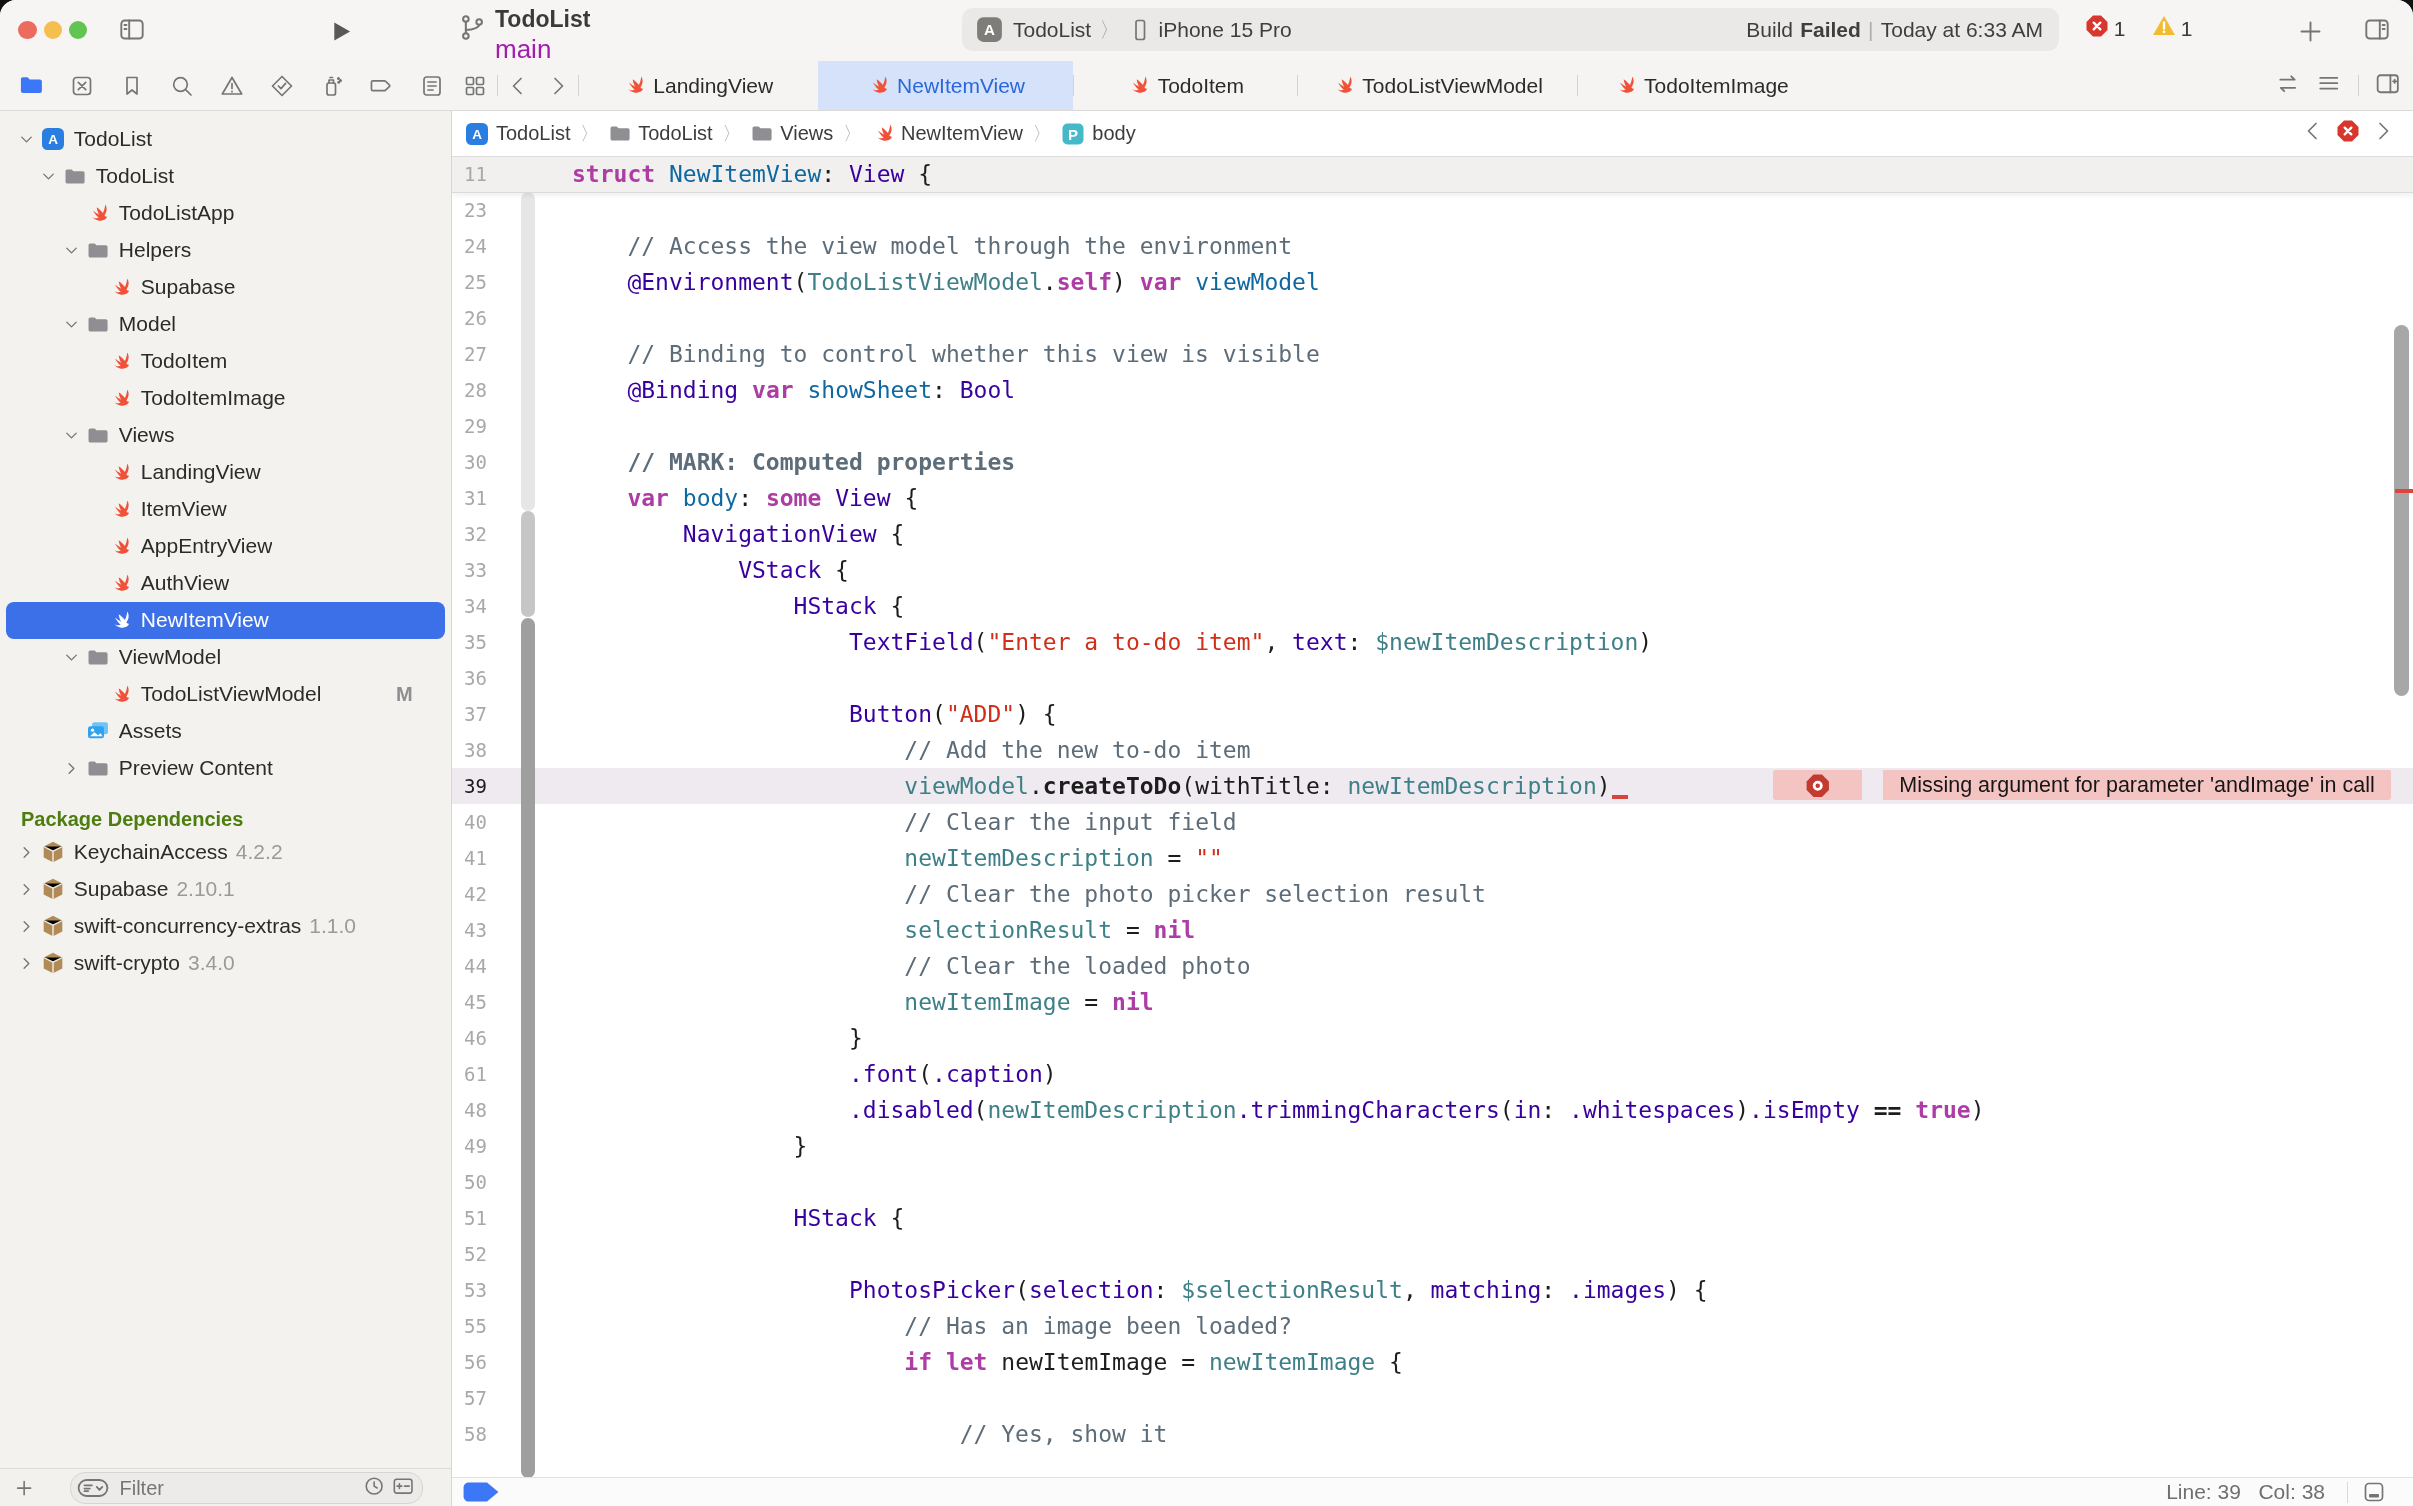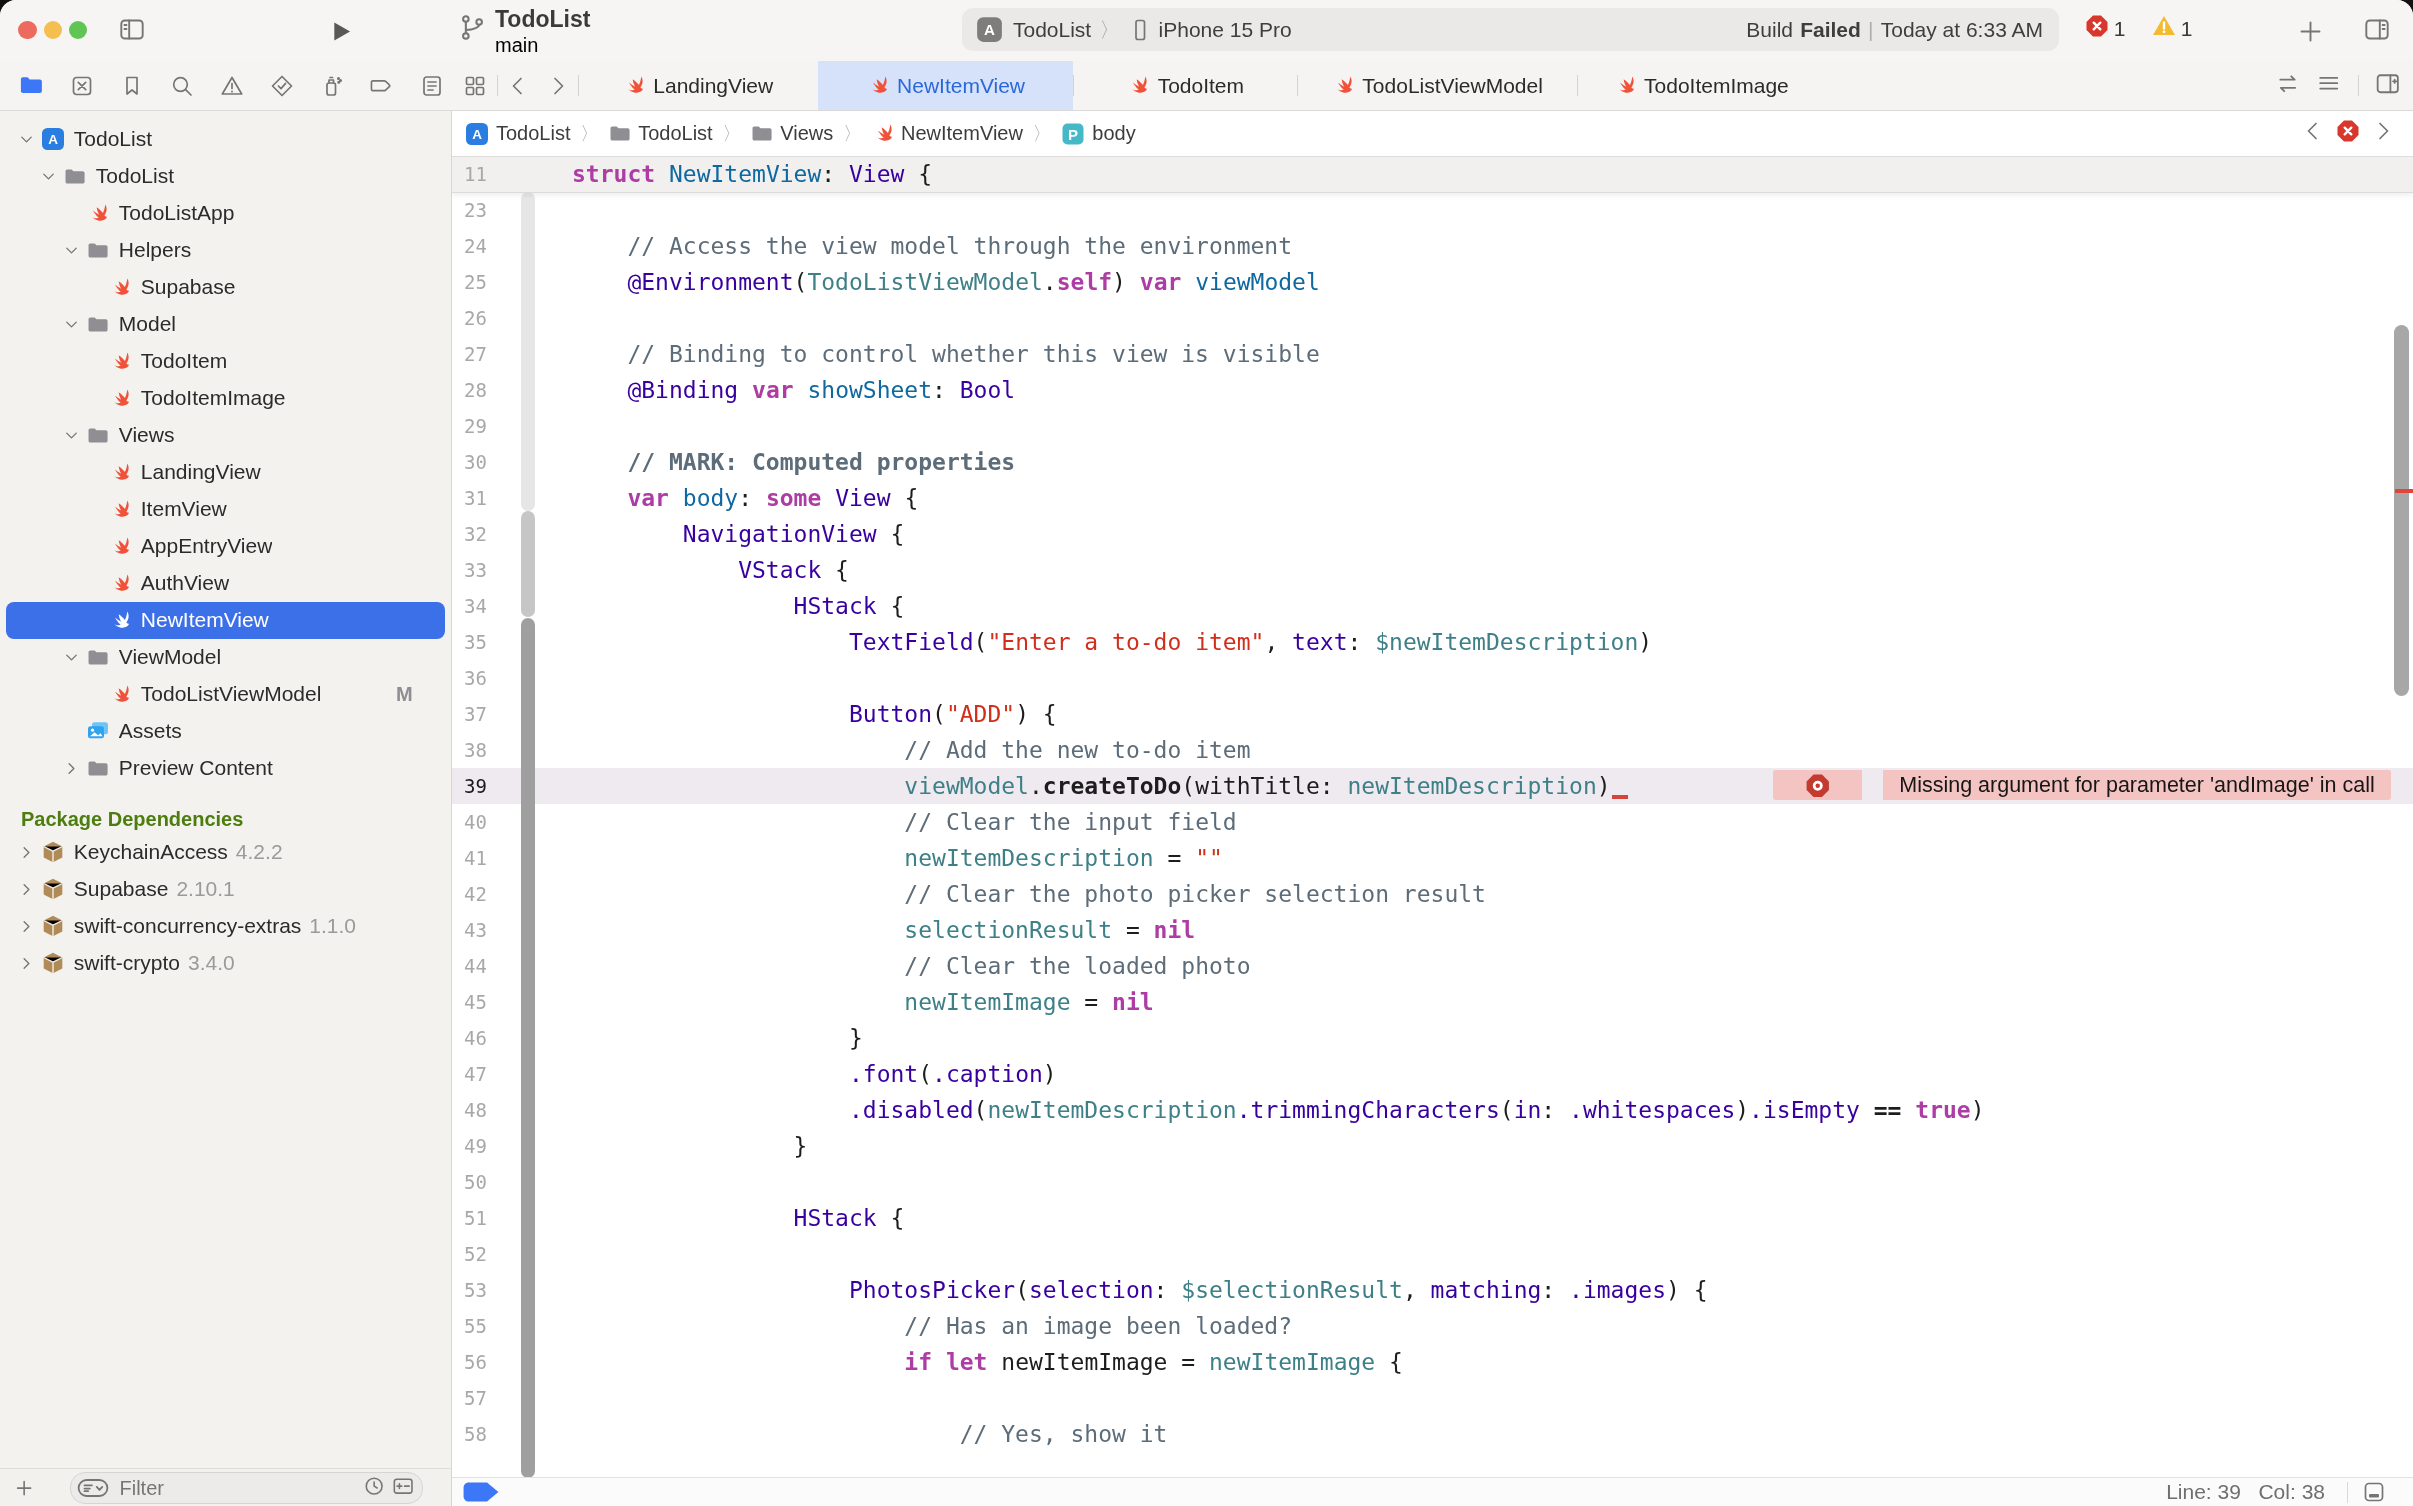--- a/index.html
+++ b/index.html
@@ -3,21 +3,21 @@
 <meta charset="utf-8">
 <style>
   html,body{margin:0;padding:0;background:#111;}
   .window{position:relative;width:2413px;height:1507px;background:#F6F5F3;overflow:hidden;
           border-radius:16px 16px 0 0;font-family:"Liberation Sans",sans-serif;color:#262626;}
   
   .toolbar{position:absolute;left:0;top:0;width:100%;height:61px;background:#F6F5F3;border-bottom:0.8px solid #DCDAD8;}
   .tl{position:absolute;top:21px;width:18.4px;height:18.4px;border-radius:50%;}
   .icon-btn{position:absolute;display:flex;align-items:center;justify-content:center;cursor:default;}
   .proj-title{position:absolute;left:495px;top:6.4px;font-size:23px;font-weight:bold;color:#3A3A3A;}
-  .proj-branch{position:absolute;left:495px;top:34px;font-size:20px;color:#000000;}
+  .proj-branch{position:absolute;left:495px;top:34px;font-size:26px;color:#a21caf;}
   .pill{position:absolute;left:962px;top:8px;width:1097px;height:43px;background:#EBE9E7;border-radius:11.2px;
         display:flex;align-items:center;font-size:21px;color:#3E3E3E;}
   .pill .sep{color:#A9A7A5;margin:0 8px;}
   .badge{position:absolute;top:14.4px;display:flex;align-items:center;gap:4.8px;font-size:21px;color:#3A3A3A;}
   
   .midrow{position:absolute;left:0;top:61px;width:100%;height:49px;background:#F5F4F2;border-bottom:0.8px solid #DCDAD8;}
   #nav-icons{position:absolute;left:8px;top:0;height:100%;display:flex;align-items:center;gap:15px;padding-left:6.4px;}
   #nav-icons .nico{width:35px;display:flex;justify-content:center;}
   .tabbar{position:absolute;left:452px;top:0;right:0;height:100%;display:flex;align-items:stretch;}
   .tab{display:flex;align-items:center;justify-content:center;gap:8px;font-size:21px;color:#2B2B2B;position:relative;}
@@ -758,21 +758,21 @@
         </div>
         <div class="code-row">
           <span class="ln">45</span>
           <span class="ct"><span class="tk-p">                        </span><span class="tk-v">newItemImage</span><span class="tk-p"> = </span><span class="tk-k">nil</span></span>
         </div>
         <div class="code-row">
           <span class="ln">46</span>
           <span class="ct"><span class="tk-p">                    }</span></span>
         </div>
         <div class="code-row">
-          <span class="ln">47</span>
+          <span class="ln">61</span>
           <span class="ct"><span class="tk-p">                    </span><span class="tk-t">.font</span><span class="tk-p">(</span><span class="tk-t">.caption</span><span class="tk-p">)</span></span>
         </div>
         <div class="code-row">
           <span class="ln">48</span>
           <span class="ct"><span class="tk-p">                    </span><span class="tk-t">.disabled</span><span class="tk-p">(</span><span class="tk-v">newItemDescription</span><span class="tk-t">.trimmingCharacters</span><span class="tk-p">(</span><span class="tk-t">in</span><span class="tk-p">: </span><span class="tk-t">.whitespaces</span><span class="tk-p">)</span><span class="tk-t">.isEmpty</span><span class="tk-p"> </span><span class="tk-pb">==</span><span class="tk-p"> </span><span class="tk-k">true</span><span class="tk-p">)</span></span>
         </div>
         <div class="code-row">
           <span class="ln">49</span>
           <span class="ct"><span class="tk-p">                }</span></span>
         </div>

